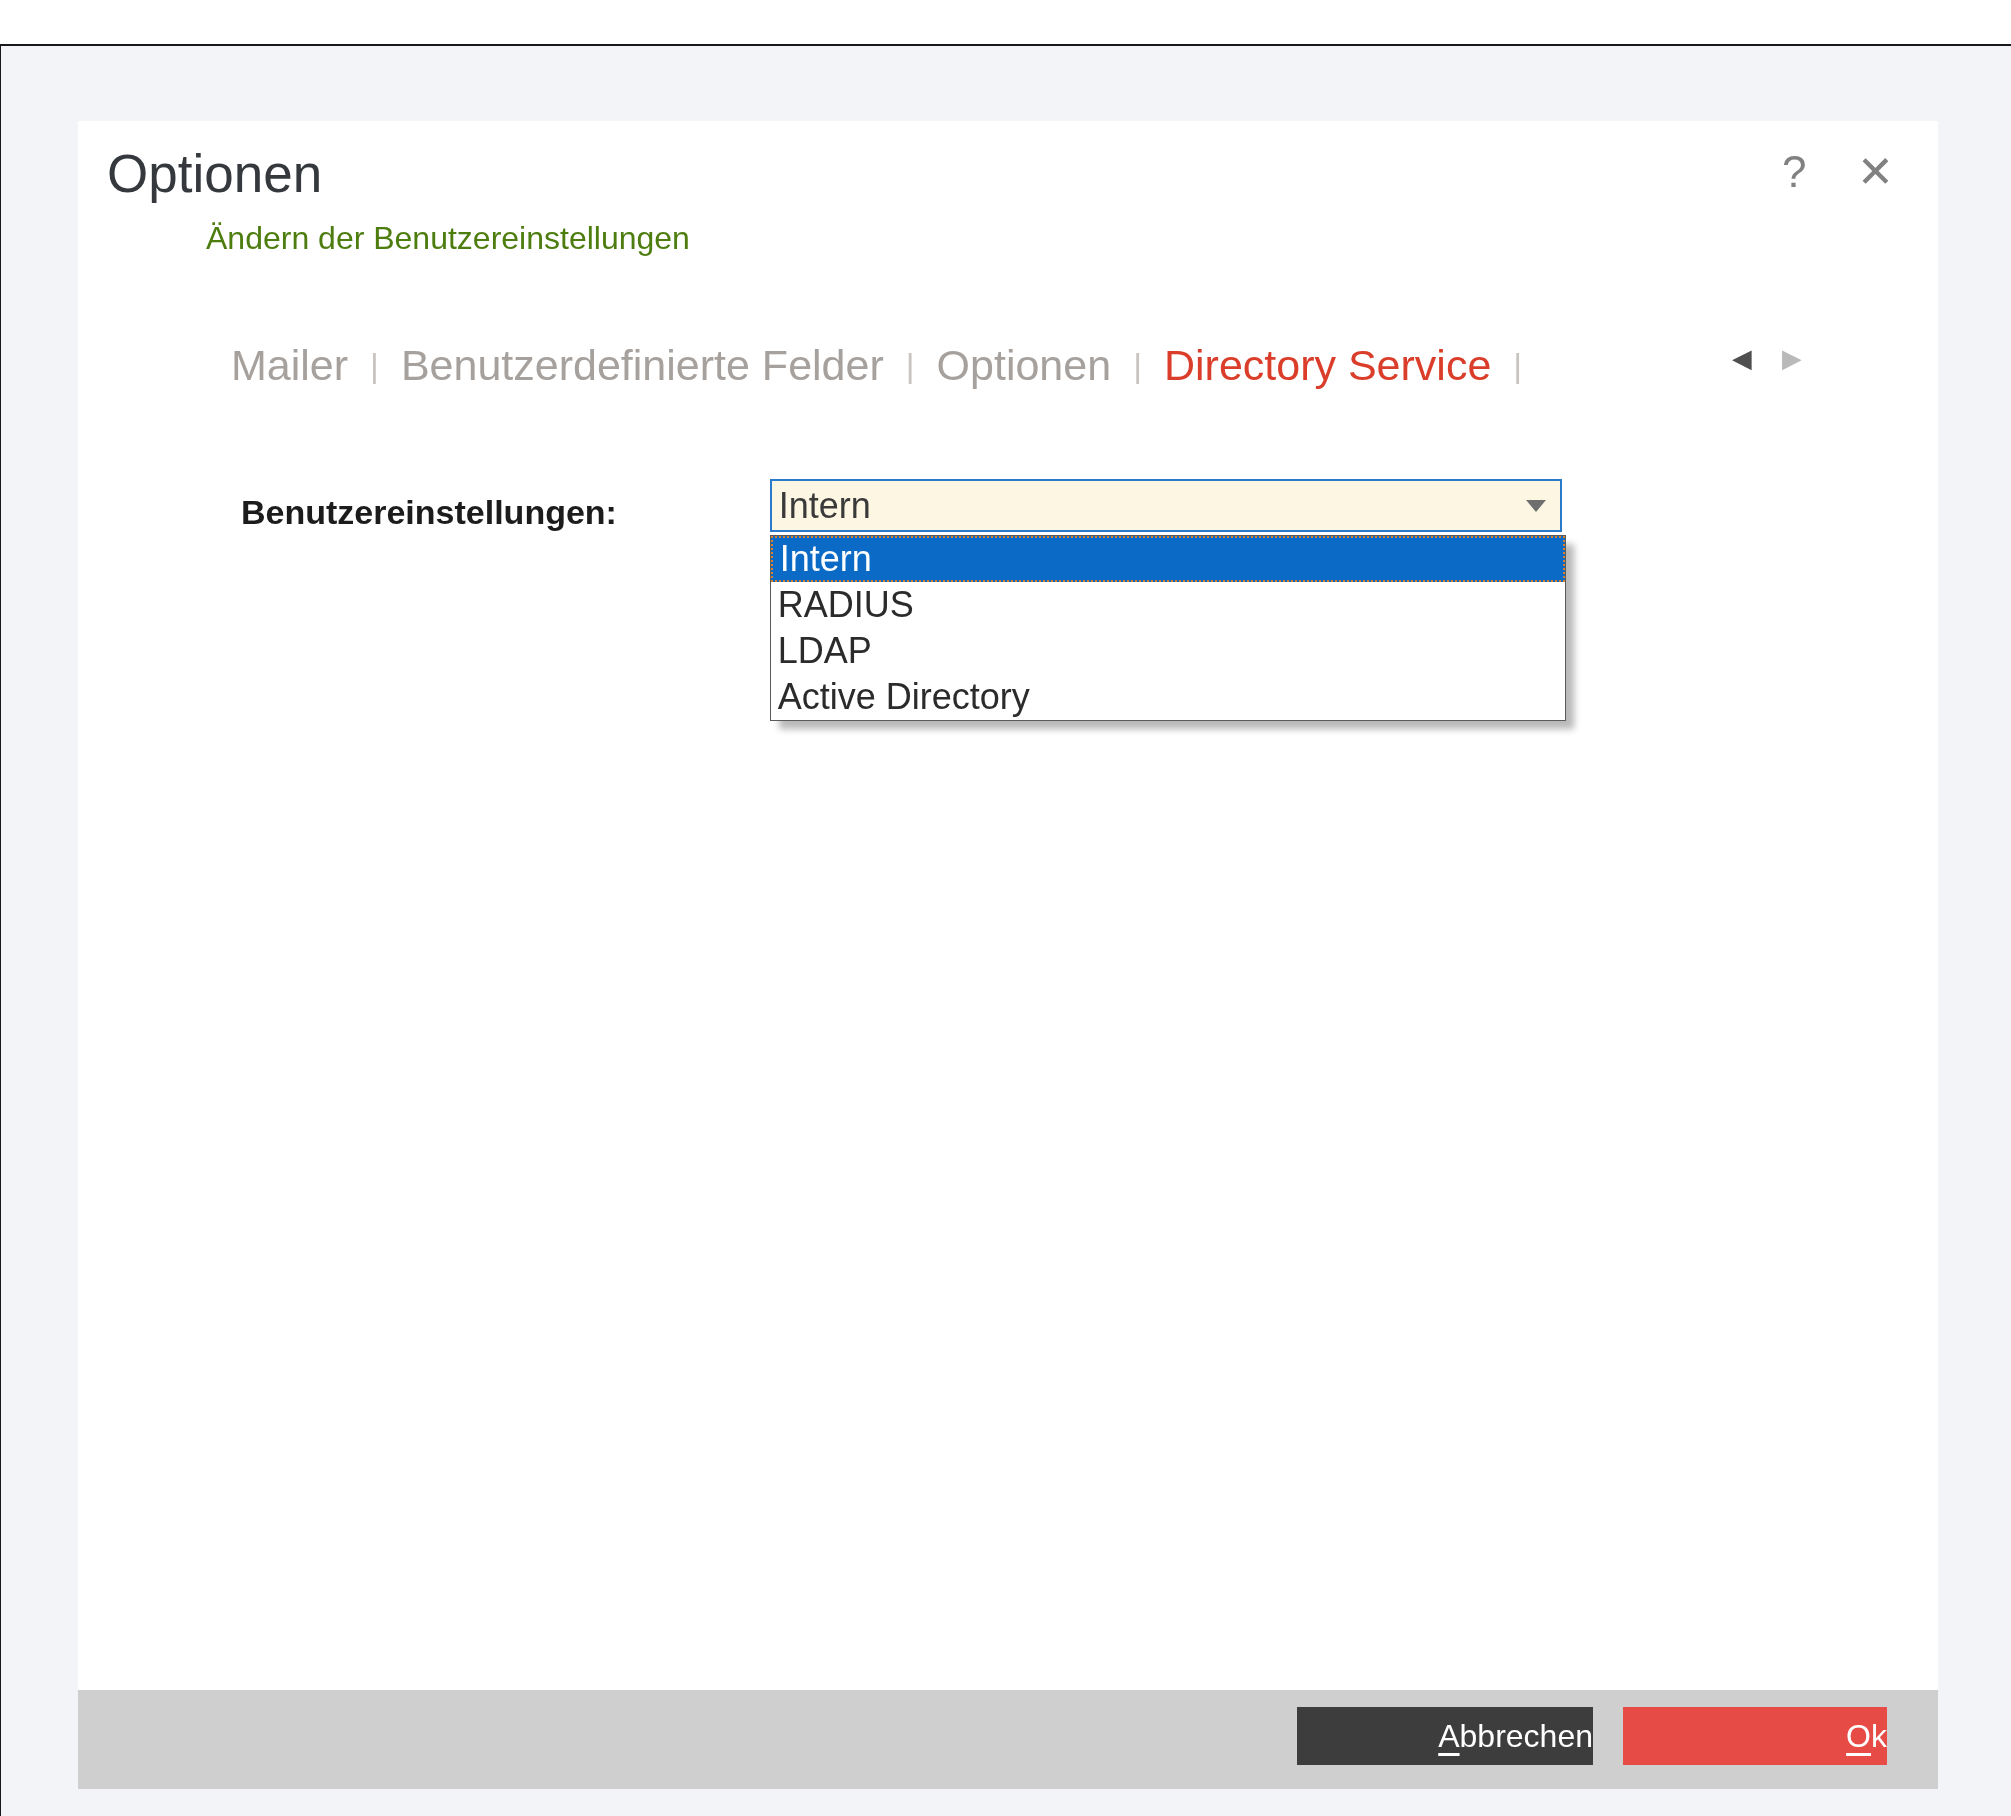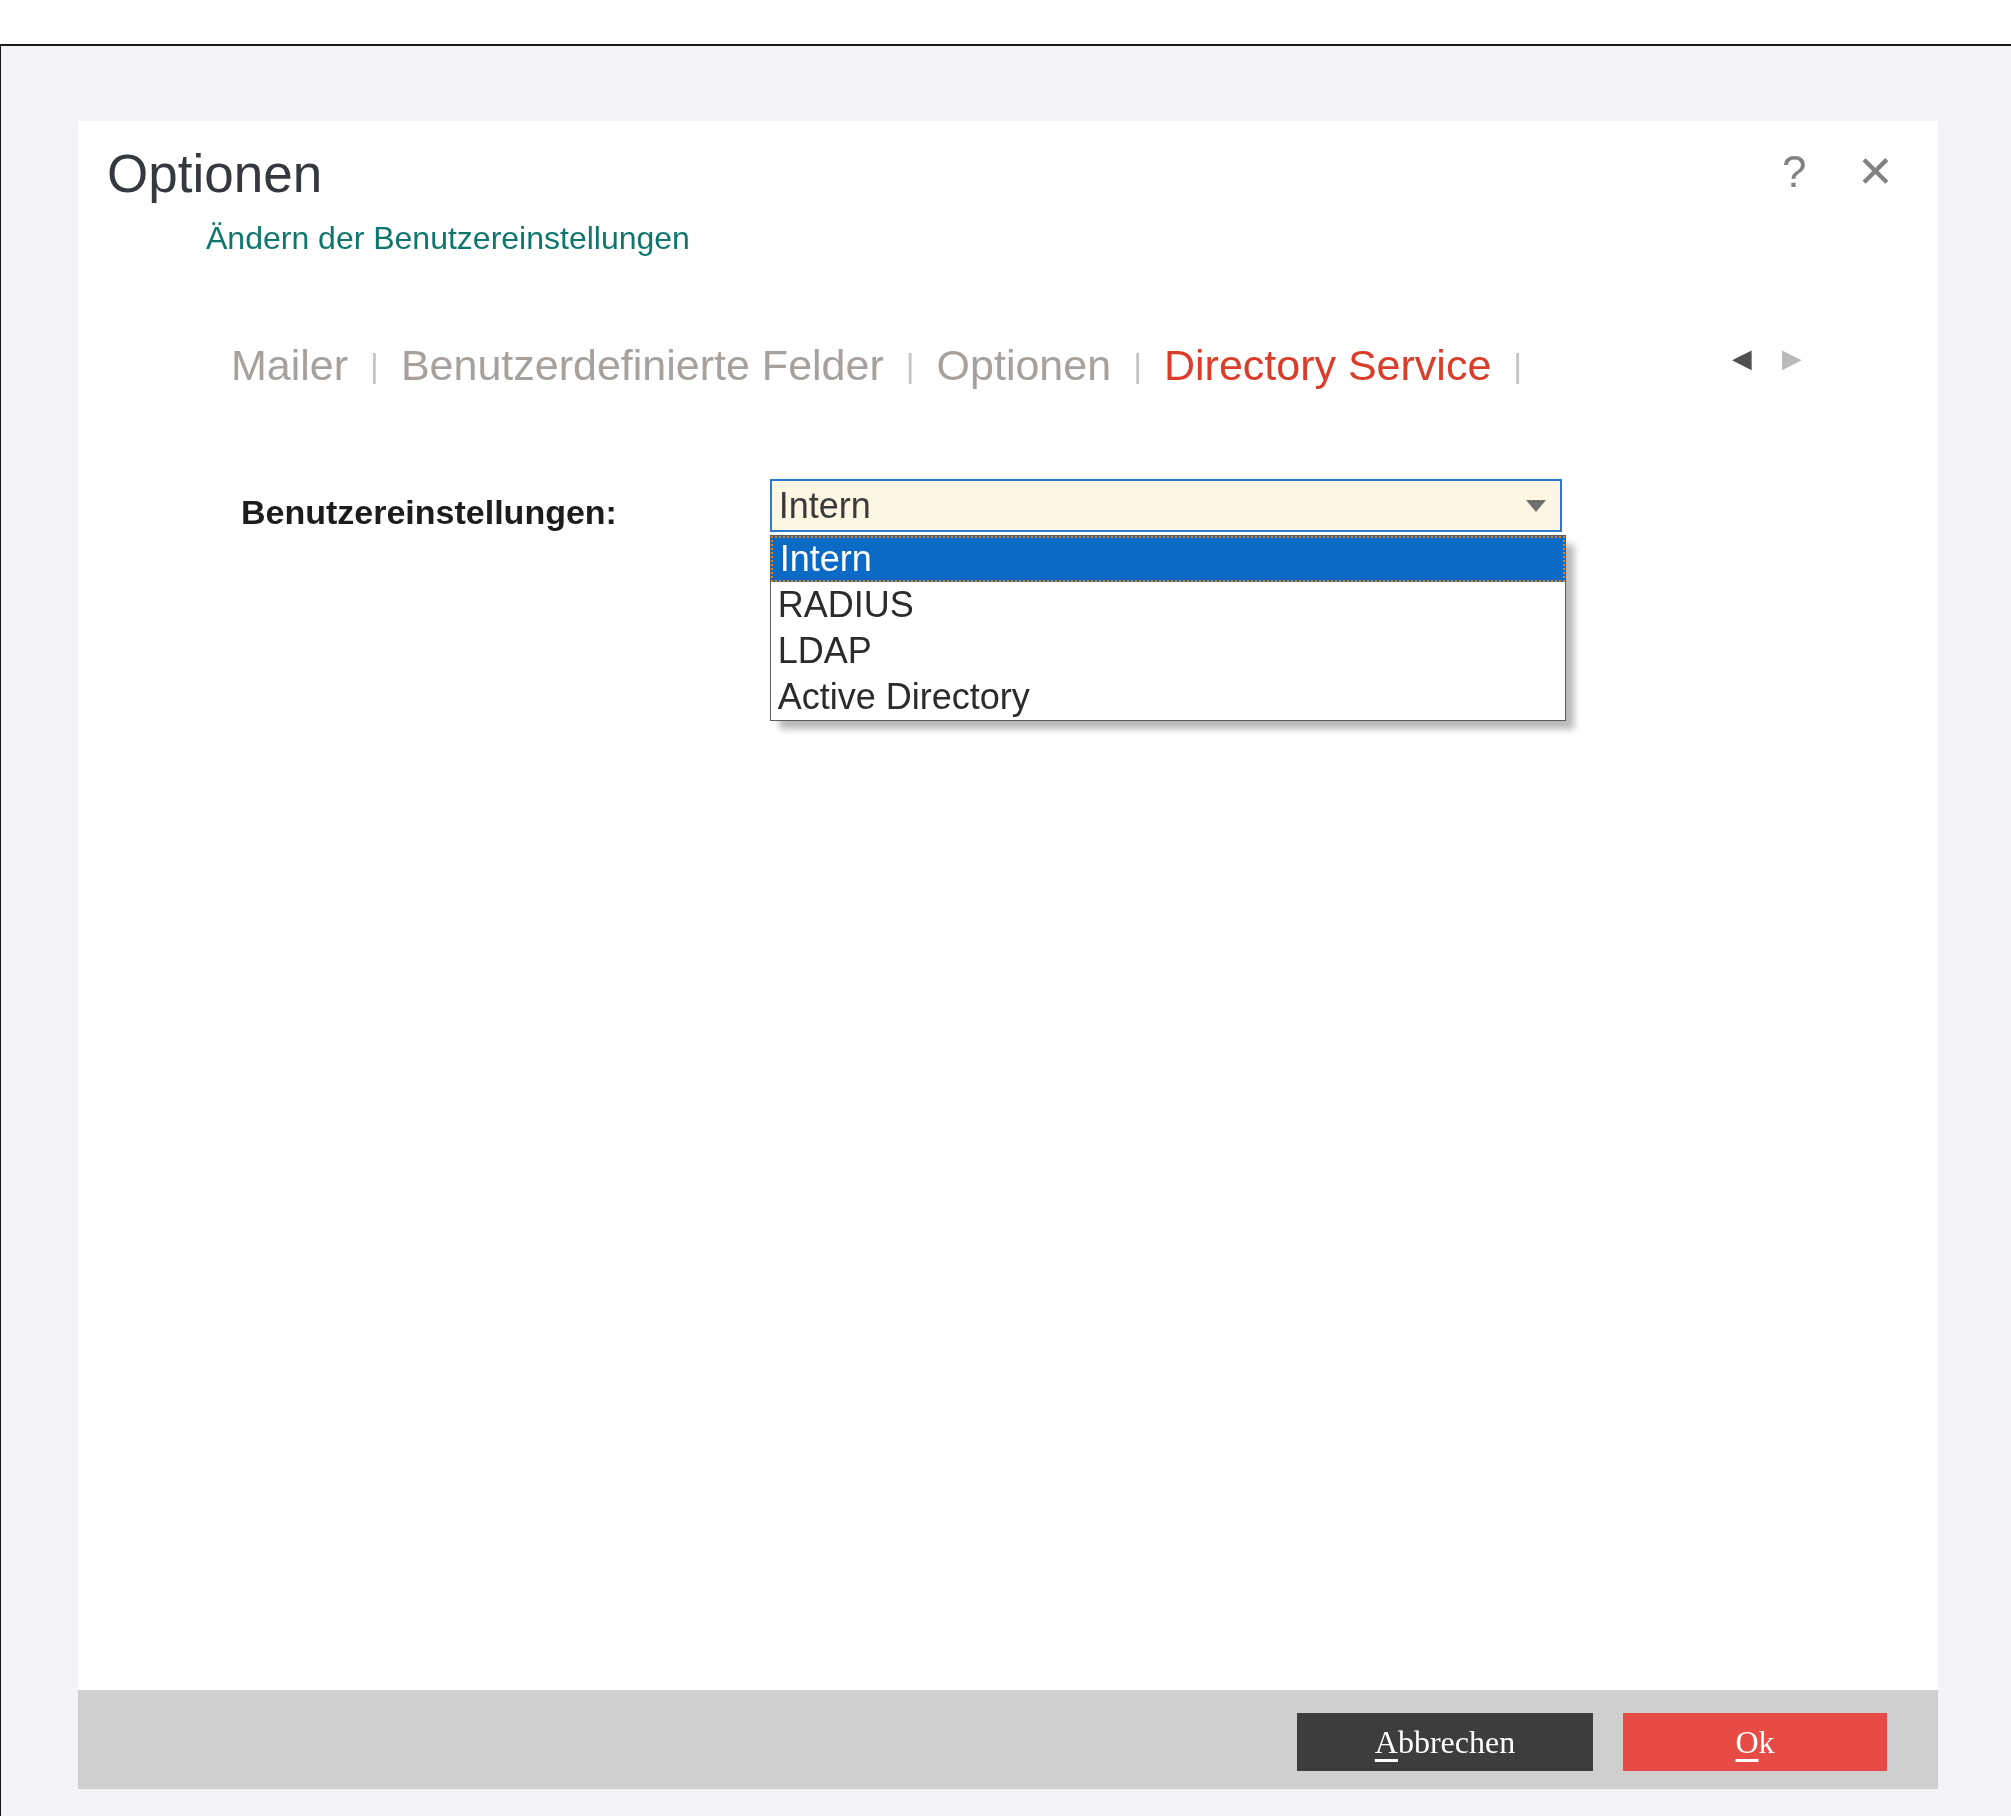--- a/index.html
+++ b/index.html
@@ -20,21 +20,21 @@
     width:1860px;height:1668px;
     background:#ffffff;
   }
   .title{
     position:absolute;left:29px;top:22px;
     font-size:53px;font-weight:400;color:#35383d;
     letter-spacing:0px;
   }
   .subtitle{
     position:absolute;left:128px;top:99px;
-    font-size:32px;color:#0f766e;
+    font-size:32px;color:#4d7c0f;
   }
   .win-icon{
     position:absolute;top:29px;
     font-size:44px;color:#818181;font-weight:300;
     cursor:default;line-height:1;
   }
   #help-icon{left:1704px;}
   #close-icon{left:1779px;}
   .tabs{
     position:absolute;left:153px;top:220px;
@@ -94,25 +94,25 @@
     background:#0b6ac6;color:#ffffff;
     border:2.6px dotted #d8812f;
     line-height:41px;
   }
   .footer{
     position:absolute;left:0;bottom:0;
     width:100%;height:99px;
     background:#cfcfcf;
   }
   .btn{
-    position:absolute;top:23px;height:58px;
+    position:absolute;top:17px;height:58px;
     border:none;color:#ffffff;
-    font-family:Liberation Serif, serif;
+    font-family:Liberation Sans, sans-serif;
     font-size:32px;cursor:pointer;
-    display:flex;align-items:center;justify-content:center;
+    display:flex;align-items:center;justify-content:flex-end;
     padding:0;
   }
   #cancel-button{left:1219px;width:296px;background:#3d3d3d;}
   #ok-button{left:1545px;width:264px;background:#e64b45;}
   .mnemonic{
     text-decoration:underline;
     text-underline-offset:6px;
     text-decoration-thickness:2.6px;
   }
 </style>

